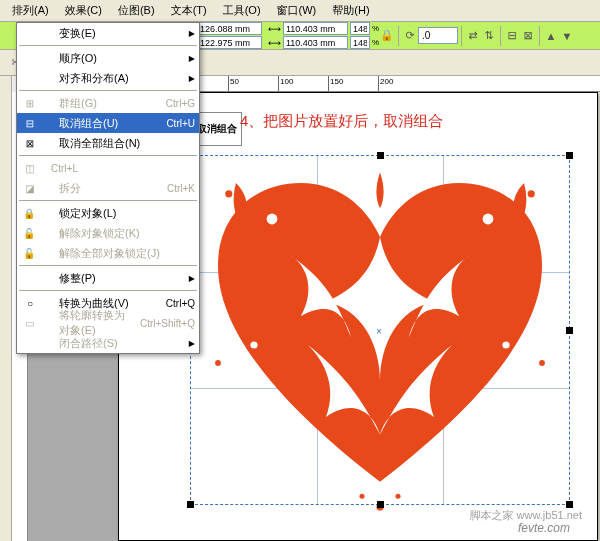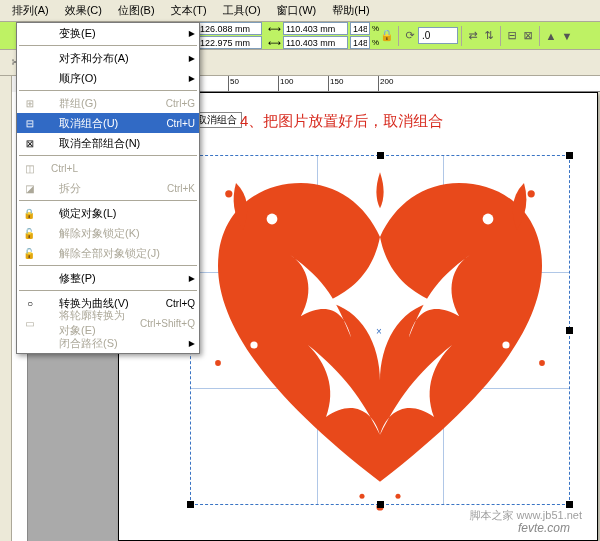--- a/index.html
+++ b/index.html
@@ -37,21 +37,21 @@
 .sel-handle { position: absolute; width: 7px; height: 7px; background: #000; }
 .h-tl { left: -3px; top: -3px; } .h-tc { left: 50%; top: -3px; margin-left: -3px; } .h-tr { right: -3px; top: -3px; }
 .h-ml { left: -3px; top: 50%; margin-top: -3px; } .h-mr { right: -3px; top: 50%; margin-top: -3px; }
 .h-bl { left: -3px; bottom: -3px; } .h-bc { left: 50%; bottom: -3px; margin-left: -3px; } .h-br { right: -3px; bottom: -3px; }
 .sel-border { position: absolute; inset: 0; border: 1px dashed #3a74c4; }
 .grid-v { position: absolute; top: 0; bottom: 0; width: 1px; background: rgba(58,116,196,0.4); }
 .grid-h { position: absolute; left: 0; right: 0; height: 1px; background: rgba(58,116,196,0.4); }
 .center-x { position: absolute; left: 50%; top: 50%; width: 8px; height: 8px; margin: -4px; font-size: 10px; color: #3a74c4; }
 .heart-svg { position: absolute; inset: 10px; }
 .caption { position: absolute; left: 240px; top: 112px; font-size: 15px; color: #d72a1e; font-weight: 400; }
-.tag-btn { position: absolute; left: 192px; top: 112px; border: 1px solid #888; padding: 0 4px; font-size: 10px; background: #fff; }
+.tag-btn { position: absolute; left: 192px; top: 112px; border: 1px solid #888; padding: 9px 4px; font-size: 10px; background: #fff; font-weight: bold; }
 .watermark1 { position: absolute; right: 30px; bottom: 6px; font-size: 12px; color: #888; font-style: italic; }
 .watermark2 { position: absolute; right: 18px; bottom: 18px; font-size: 11px; color: rgba(0,0,0,0.4); }
 .toolbox-left { position: absolute; left: 0; top: 76px; width: 12px; bottom: 0; background: #ece9d8; border-right: 1px solid #aca899; }
 .toolbox-right { position: absolute; right: 0; top: 76px; width: 12px; bottom: 0; background: #ece9d8; border-left: 1px solid #aca899; }
 </style>
 </head>
 <body>
 
 <div class="menubar">
   <span>排列(A)</span>
@@ -177,25 +177,25 @@
 </div>
 
 <div class="dropdown" id="dd">
     <div class="dd-item sub">
       <span class="dd-icon"></span>
       <span class="dd-label">变换(E)</span>
     </div>
     <div class="dd-sep"></div>
     <div class="dd-item sub">
       <span class="dd-icon"></span>
+      <span class="dd-label">顺序(O)</span>
+    </div>
+    <div class="dd-item sub">
+      <span class="dd-icon"></span>
       <span class="dd-label">对齐和分布(A)</span>
-    </div>
-    <div class="dd-item sub">
-      <span class="dd-icon"></span>
-      <span class="dd-label">顺序(O)</span>
     </div>
     <div class="dd-sep"></div>
     <div class="dd-item disabled">
       <span class="dd-icon">⊞</span>
       <span class="dd-label">群组(G)</span>
       <span class="dd-sc">Ctrl+G</span>
     </div>
     <div class="dd-item hover">
       <span class="dd-icon">⊟</span>
       <span class="dd-label">取消组合(U)</span>

